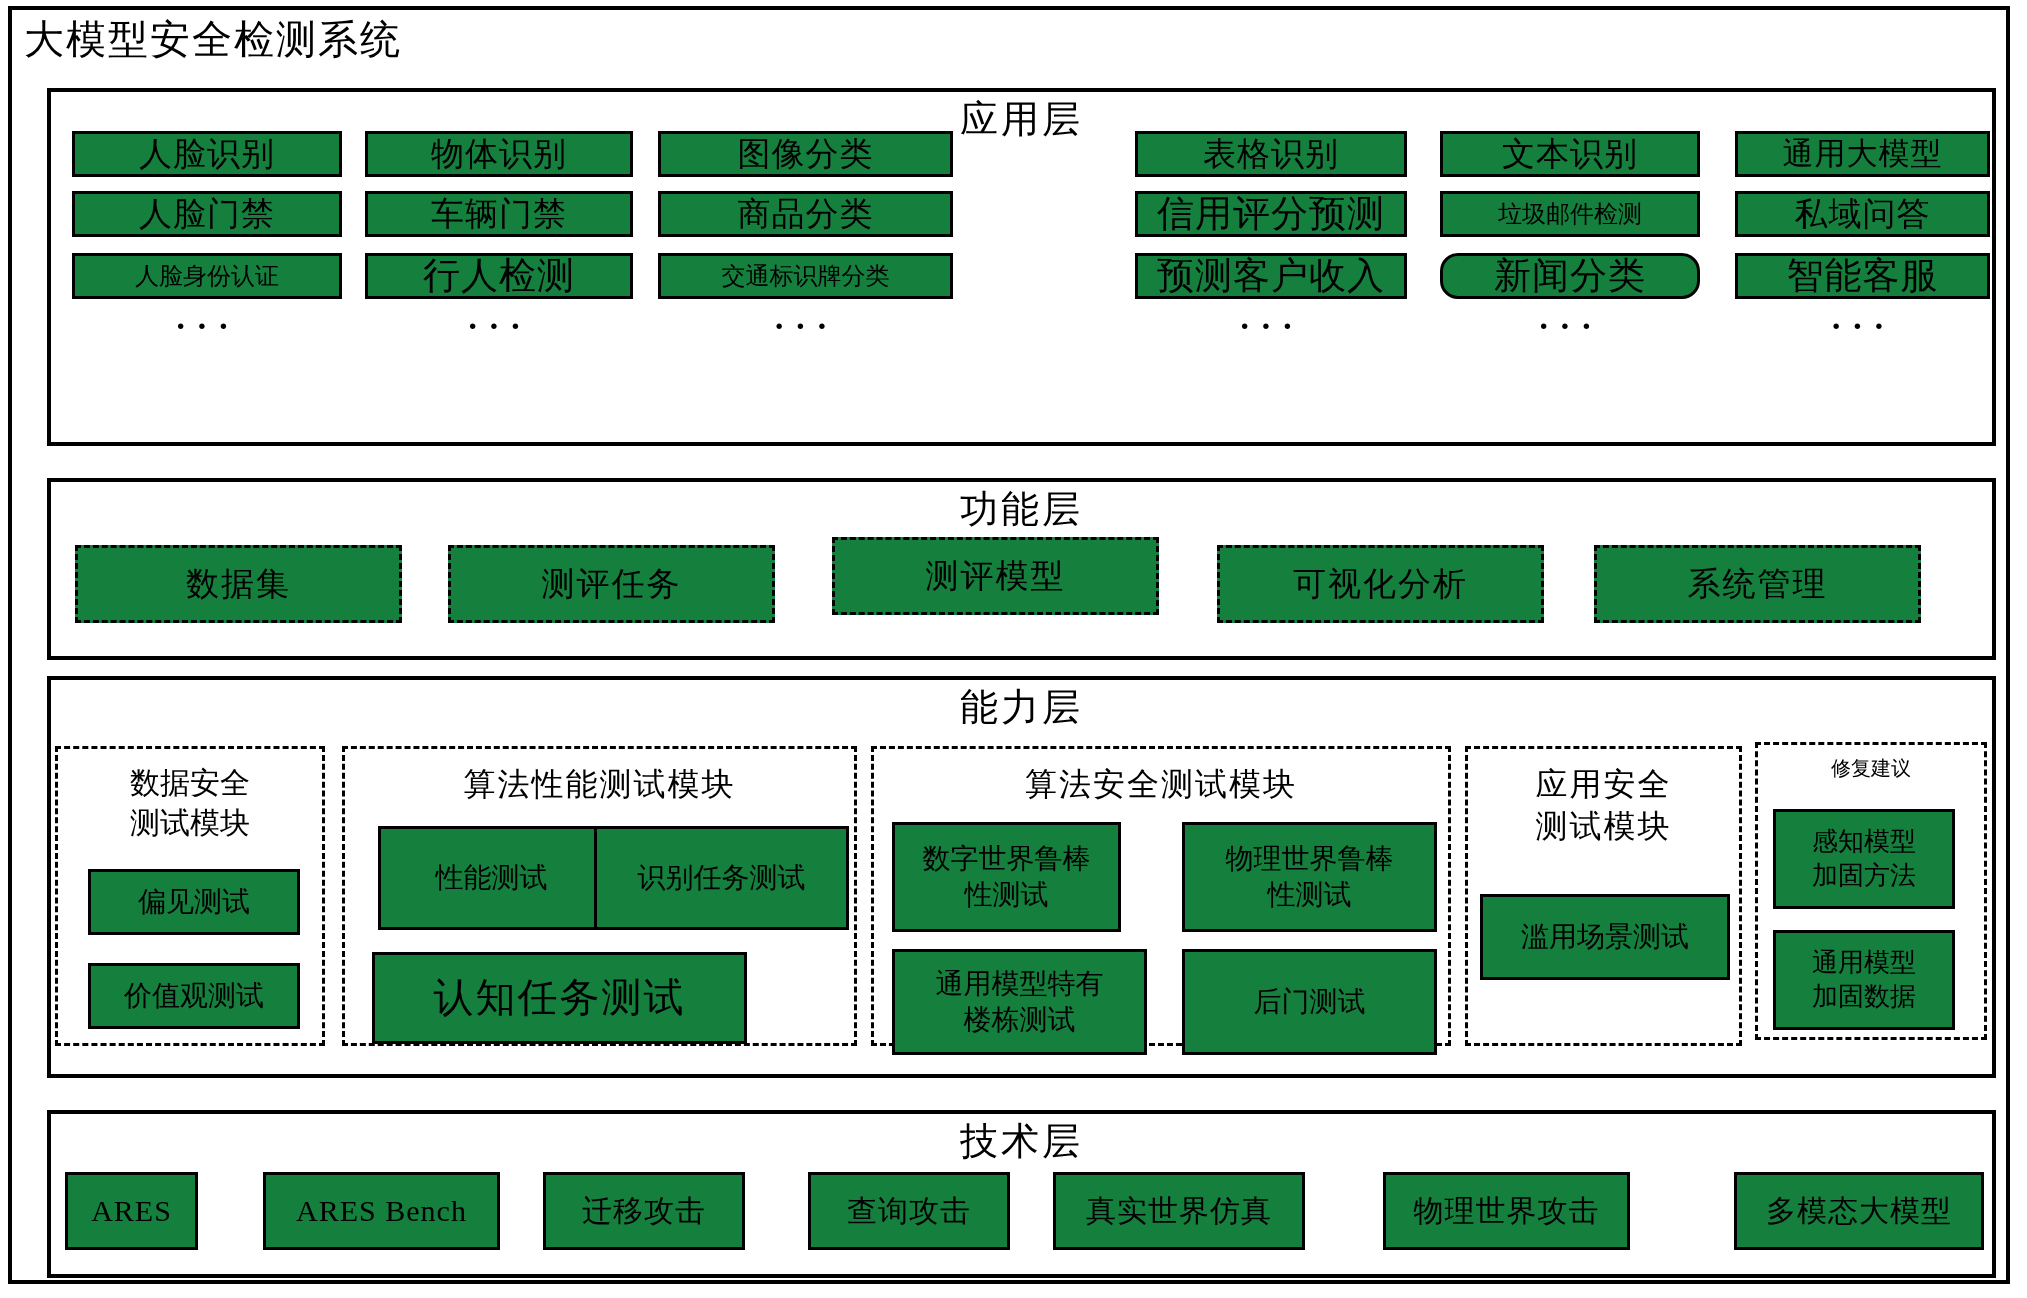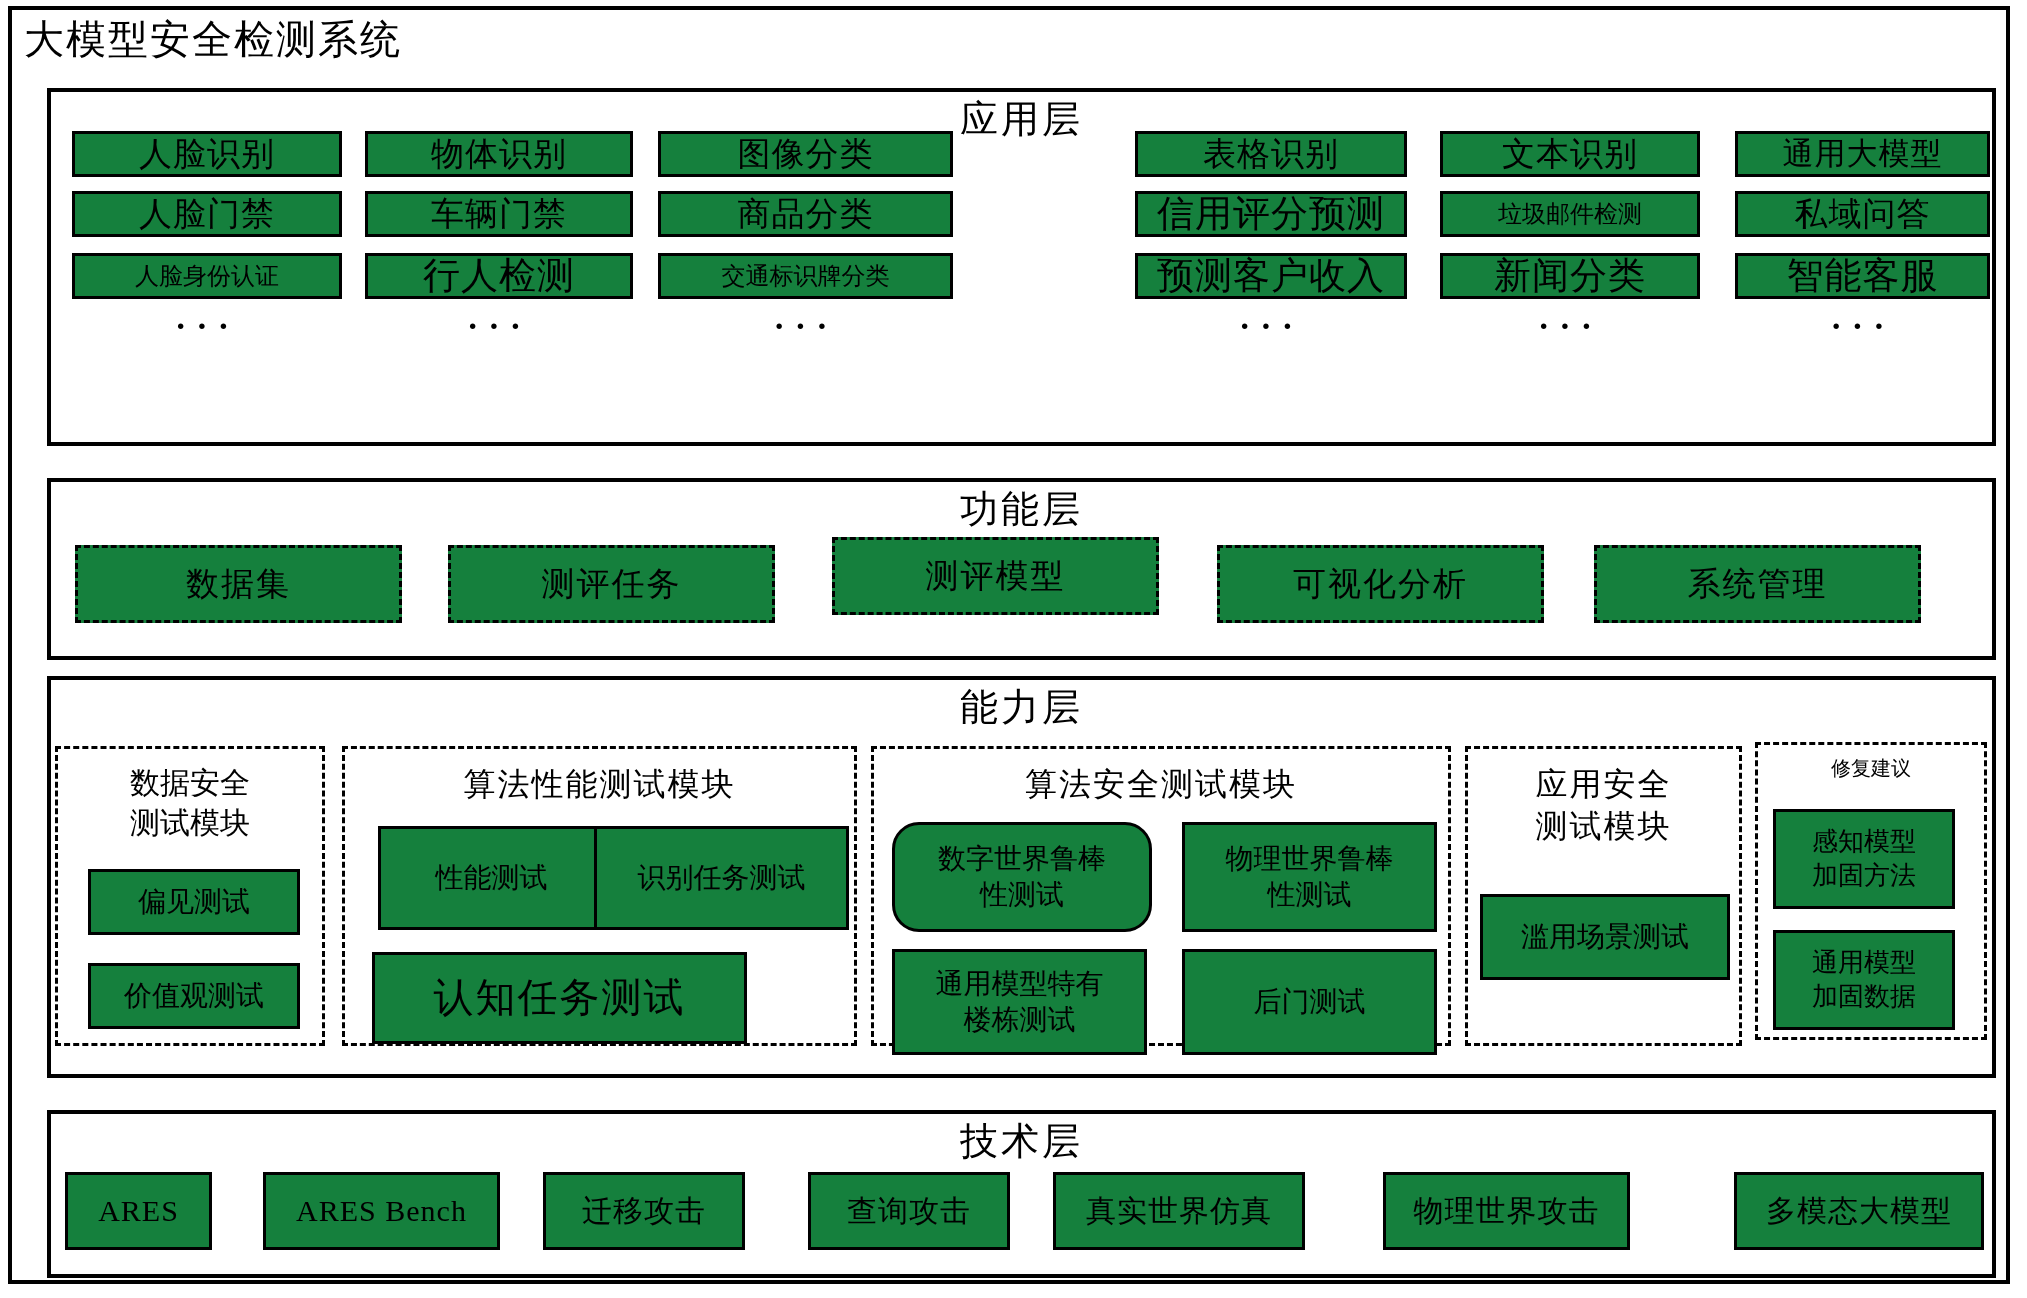--- a/index.html
+++ b/index.html
@@ -51,21 +51,21 @@
     <div class="abox fs-sm" style="left:607px;top:161px;width:295px;">交通标识牌分类</div>
     <div class="dots" style="left:607px;top:222px;width:295px;">···</div>
 
     <div class="abox" style="left:1084px;top:39px;width:272px;">表格识别</div>
     <div class="abox fs-md" style="left:1084px;top:99px;width:272px;">信用评分预测</div>
     <div class="abox fs-md" style="left:1084px;top:161px;width:272px;">预测客户收入</div>
     <div class="dots" style="left:1084px;top:222px;width:272px;">···</div>
 
     <div class="abox" style="left:1389px;top:39px;width:260px;">文本识别</div>
     <div class="abox fs-sm" style="left:1389px;top:99px;width:260px;">垃圾邮件检测</div>
-    <div class="abox fs-md" style="left:1389px;top:161px;width:260px;">新闻分类</div>
+    <div class="abox fs-md" style="left:1389px;top:161px;width:260px;border-radius:18px;">新闻分类</div>
     <div class="dots" style="left:1389px;top:222px;width:260px;">···</div>
 
     <div class="abox" style="left:1684px;top:39px;width:255px;font-size:31px;">通用大模型</div>
     <div class="abox" style="left:1684px;top:99px;width:255px;">私域问答</div>
     <div class="abox fs-md" style="left:1684px;top:161px;width:255px;">智能客服</div>
     <div class="dots" style="left:1684px;top:222px;width:255px;">···</div>
   </div>
 
   <div class="layer" style="left:47px;top:478px;width:1949px;height:182px;">
     <div class="layer-label">功能层</div>
@@ -88,21 +88,21 @@
 
     <div class="cap-module" style="left:291px;top:66px;width:515px;height:300px;">
       <div class="cap-title" style="top:14px;font-size:32px;letter-spacing:2px;">算法性能测试模块</div>
       <div class="cbox" style="left:33px;top:77px;width:227px;height:104px;">性能测试</div>
       <div class="cbox" style="left:249px;top:77px;width:255px;height:104px;">识别任务测试</div>
       <div class="cbox" style="left:27px;top:203px;width:375px;height:92px;font-size:40px;letter-spacing:2px;">认知任务测试</div>
     </div>
 
     <div class="cap-module" style="left:820px;top:66px;width:580px;height:300px;">
       <div class="cap-title" style="top:14px;font-size:32px;letter-spacing:2px;">算法安全测试模块</div>
-      <div class="cbox" style="left:18px;top:73px;width:260px;height:110px;border-radius:27px;">数字世界鲁棒
+      <div class="cbox" style="left:18px;top:73px;width:229px;height:110px;">数字世界鲁棒
 性测试</div>
       <div class="cbox" style="left:308px;top:73px;width:255px;height:110px;text-align:center;">物理世界鲁棒
 性测试</div>
       <div class="cbox" style="left:18px;top:200px;width:255px;height:106px;">通用模型特有
 楼栋测试</div>
       <div class="cbox" style="left:308px;top:200px;width:255px;height:106px;">后门测试</div>
     </div>
 
     <div class="cap-module" style="left:1414px;top:66px;width:277px;height:300px;">
       <div class="cap-title" style="top:14px;font-size:32px;letter-spacing:2px;">应用安全
@@ -114,21 +114,21 @@
       <div class="cap-title" style="top:10px;font-size:20px;">修复建议</div>
       <div class="cbox" style="left:15px;top:64px;width:182px;height:100px;font-size:26px;">感知模型
 加固方法</div>
       <div class="cbox" style="left:15px;top:185px;width:182px;height:100px;font-size:26px;">通用模型
 加固数据</div>
     </div>
   </div>
 
   <div class="layer" style="left:47px;top:1110px;width:1949px;height:168px;">
     <div class="layer-label">技术层</div>
-    <div class="tbox" style="left:14px;top:58px;width:147px;">ARES</div>
+    <div class="tbox" style="left:14px;top:58px;width:133px;">ARES</div>
     <div class="tbox" style="left:212px;top:58px;width:237px;">ARES Bench</div>
     <div class="tbox" style="left:492px;top:58px;width:202px;">迁移攻击</div>
     <div class="tbox" style="left:757px;top:58px;width:202px;">查询攻击</div>
     <div class="tbox" style="left:1002px;top:58px;width:252px;">真实世界仿真</div>
     <div class="tbox" style="left:1332px;top:58px;width:247px;">物理世界攻击</div>
     <div class="tbox" style="left:1683px;top:58px;width:250px;text-align:center;">多模态大模型</div>
   </div>
 </div>
 
 </body></html>

